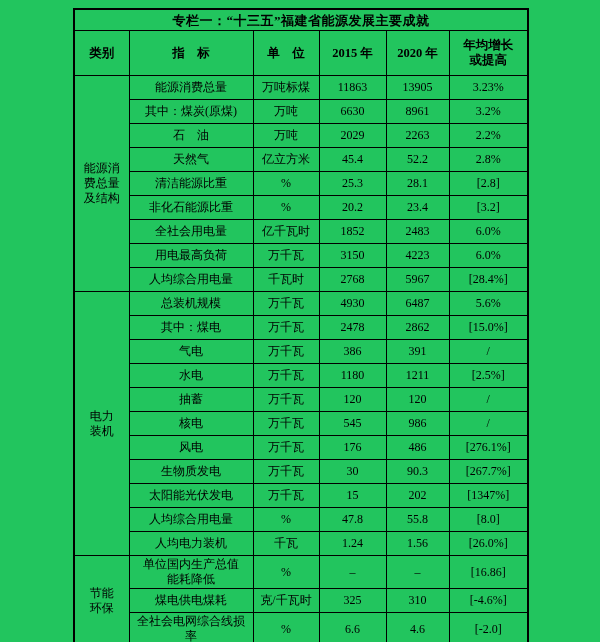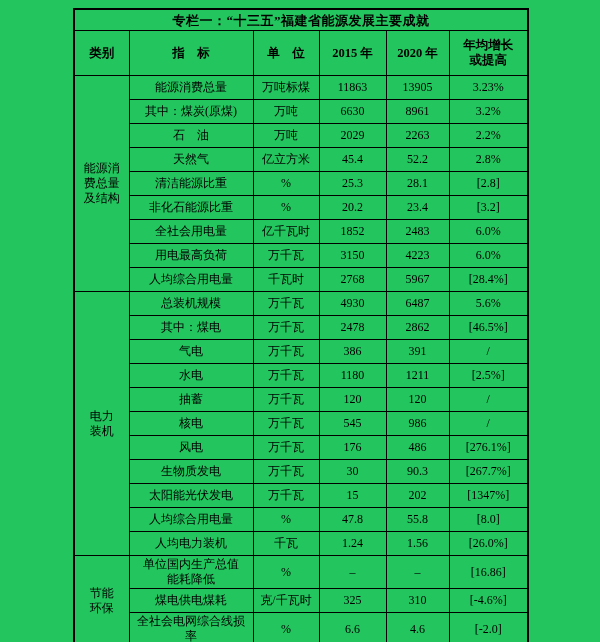--- a/index.html
+++ b/index.html
@@ -171,21 +171,21 @@
           <td>万千瓦</td>
           <td>4930</td>
           <td>6487</td>
           <td>5.6%</td>
         </tr>
         <tr class="data-row">
           <td>其中：煤电</td>
           <td>万千瓦</td>
           <td>2478</td>
           <td>2862</td>
-          <td>[46.5%]</td>
+          <td>[15.0%]</td>
         </tr>
         <tr class="data-row">
           <td>气电</td>
           <td>万千瓦</td>
           <td>386</td>
           <td>391</td>
           <td>/</td>
         </tr>
         <tr class="data-row">
           <td>水电</td>

